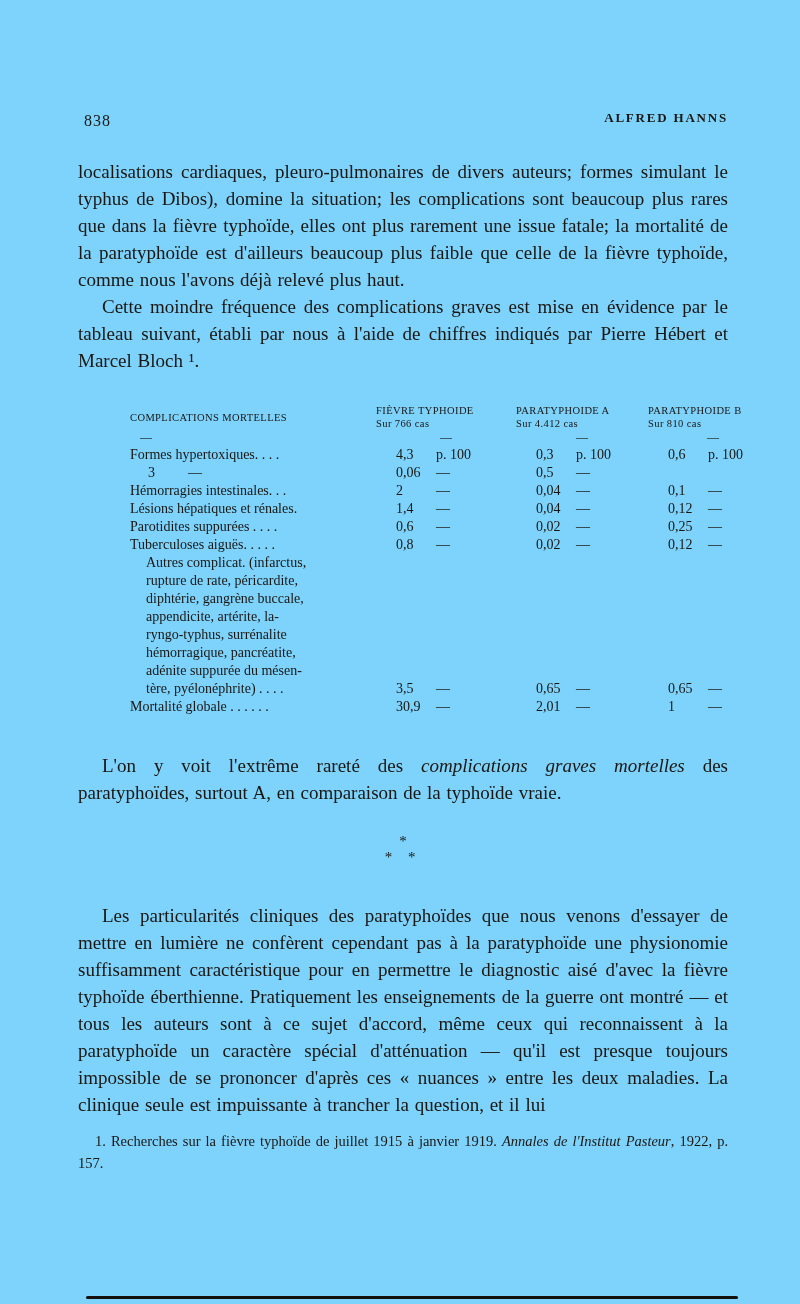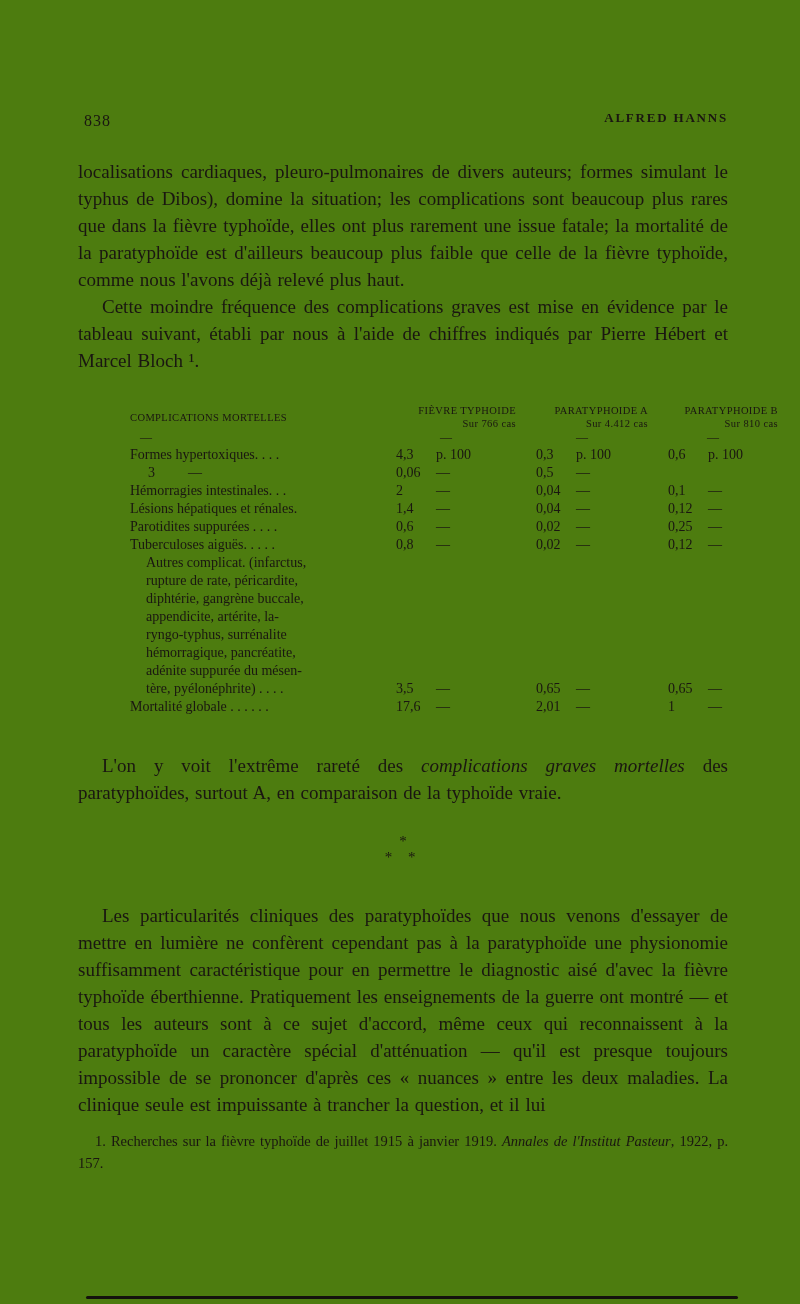--- a/index.html
+++ b/index.html
@@ -1,21 +1,21 @@
 <!DOCTYPE html>
 <html><head>
 <meta charset="utf-8">
 <style>
   * { box-sizing: border-box; }
   html, body { margin: 0; padding: 0; background: #d8d5cf; }
   .page {
     width: 800px;
     height: 1304px;
     margin: 0 auto;
-    background: #4d7c0f;
+    background: #7dd3fc;
     position: relative;
     overflow: hidden;
     font-family: "Liberation Serif", "DejaVu Serif", serif;
     color: #1a1611;
   }
   .content {
     position: absolute;
     top: 110px;
     left: 78px;
     width: 650px;
@@ -42,21 +42,21 @@
   .it { font-style: italic; }
 
   
   .dtable { margin: 30px 0 0 50px; font-size: 14px; line-height: 18px; }
   .thead, .trule, .trow {
     display: grid;
     grid-template-columns: 248px 140px 132px 130px;
   }
   .thead { font-size: 10.5px; line-height: 13px; letter-spacing: 0.4px; }
   .th-label { display: flex; align-items: center; padding-left: 2px; }
-  .thcell { text-align: right; }
+  .thcell { text-align: left; }
   .trule { font-size: 12px; line-height: 14px; height: 16px; }
   .trule-label { padding-left: 12px; }
   .trule-c { text-align: center; }
   .tlabel { padding-left: 2px; }
   .tlabel.cont { padding-left: 18px; white-space: pre-line; }
   .tcell { padding-left: 20px; white-space: nowrap; }
   .tval { display: inline-block; min-width: 34px; }
   .tunit { display: inline-block; margin-left: 6px; text-align: right; }
   .trow.tall .tcell { align-self: end; }
 
@@ -181,21 +181,21 @@
 hémorragique, pancréatite,
 adénite suppurée du mésen-
 tère, pyélonéphrite) . . . .</div>
         <div class="tcell"><span class="tval">3,5</span><span class="tunit">—</span></div>
         <div class="tcell"><span class="tval">0,65</span><span class="tunit">—</span></div>
         <div class="tcell"><span class="tval">0,65</span><span class="tunit">—</span></div>
       </div>
 
       <div class="trow">
         <div class="tlabel">Mortalité globale . . . . . .</div>
-        <div class="tcell"><span class="tval">17,6</span><span class="tunit">—</span></div>
+        <div class="tcell"><span class="tval">30,9</span><span class="tunit">—</span></div>
         <div class="tcell"><span class="tval">2,01</span><span class="tunit">—</span></div>
         <div class="tcell"><span class="tval">1</span><span class="tunit">—</span></div>
       </div>
 
     </div>
 
     <p class="para indent p3"><span>L'on y voit l'extrême rareté des </span><span class="it">complications graves mortelles</span><span> des paratyphoïdes, surtout A, en comparaison de la typhoïde vraie.</span></p>
 
     <div class="stars">
       <div>*</div>

